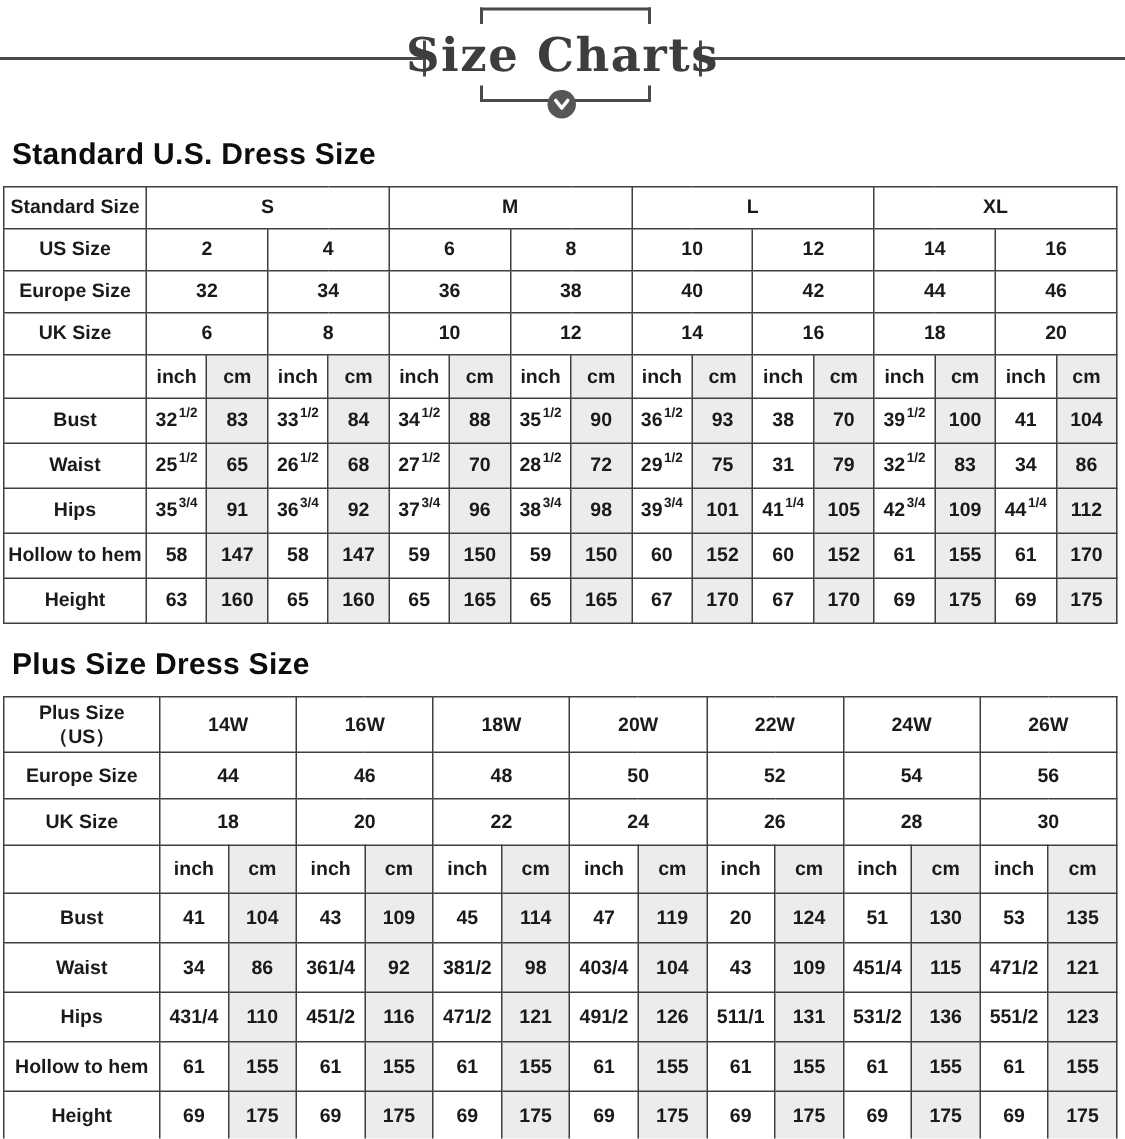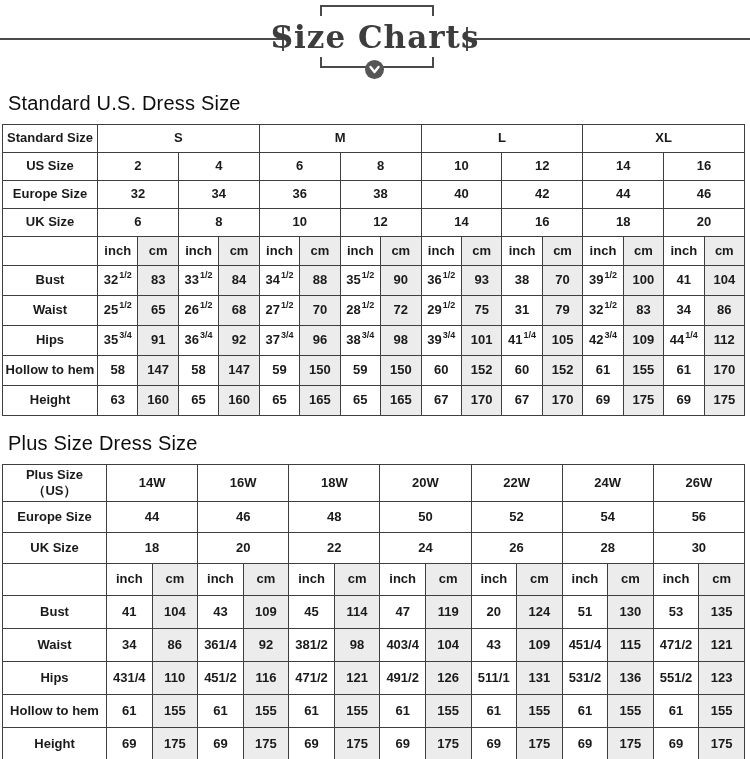--- a/index.html
+++ b/index.html
@@ -15,21 +15,21 @@
   .banner .tick.right{left:466px;}
   .banner .bracket{position:absolute;left:320px;width:110px;height:9px;}
   .banner .bracket.top{top:5px;border-top:2px solid #4a4a4a;border-left:2px solid #4a4a4a;border-right:2px solid #4a4a4a;}
   .banner .bracket.bottom{top:57px;border-bottom:2px solid #4a4a4a;border-left:2px solid #4a4a4a;border-right:2px solid #4a4a4a;}
   .banner .title{position:absolute;top:19px;left:0;width:750px;text-align:center;
     font-family:"DejaVu Serif",serif;font-weight:bold;font-size:31px;color:#3d3d3d;letter-spacing:1px;}
   .banner .circle{position:absolute;left:365px;top:60px;width:19px;height:19px;border-radius:50%;
     background:#565656;display:flex;align-items:center;justify-content:center;}
 
   
-  h2.section-title{margin:0 0 9px 8px;font-size:20px;font-weight:normal;color:#0d0d0d;letter-spacing:0.2px;}
+  h2.section-title{margin:0 0 9px 8px;font-size:20px;font-weight:bold;color:#0d0d0d;letter-spacing:0.2px;}
   #section-standard h2{margin-top:4px;}
   #section-plus h2{margin-top:16px;}
 
   
   table{border-collapse:collapse;table-layout:fixed;width:743px;margin:0 2px;}
   td{border:1px solid #3f3f3f;text-align:center;vertical-align:middle;padding:0;
      font-weight:bold;font-size:13px;color:#1a1a1a;line-height:1.25;}
   td.shade{background:#ececec;}
   sup{font-size:9px;position:relative;top:-1px;line-height:0;margin-left:1px;}
 

